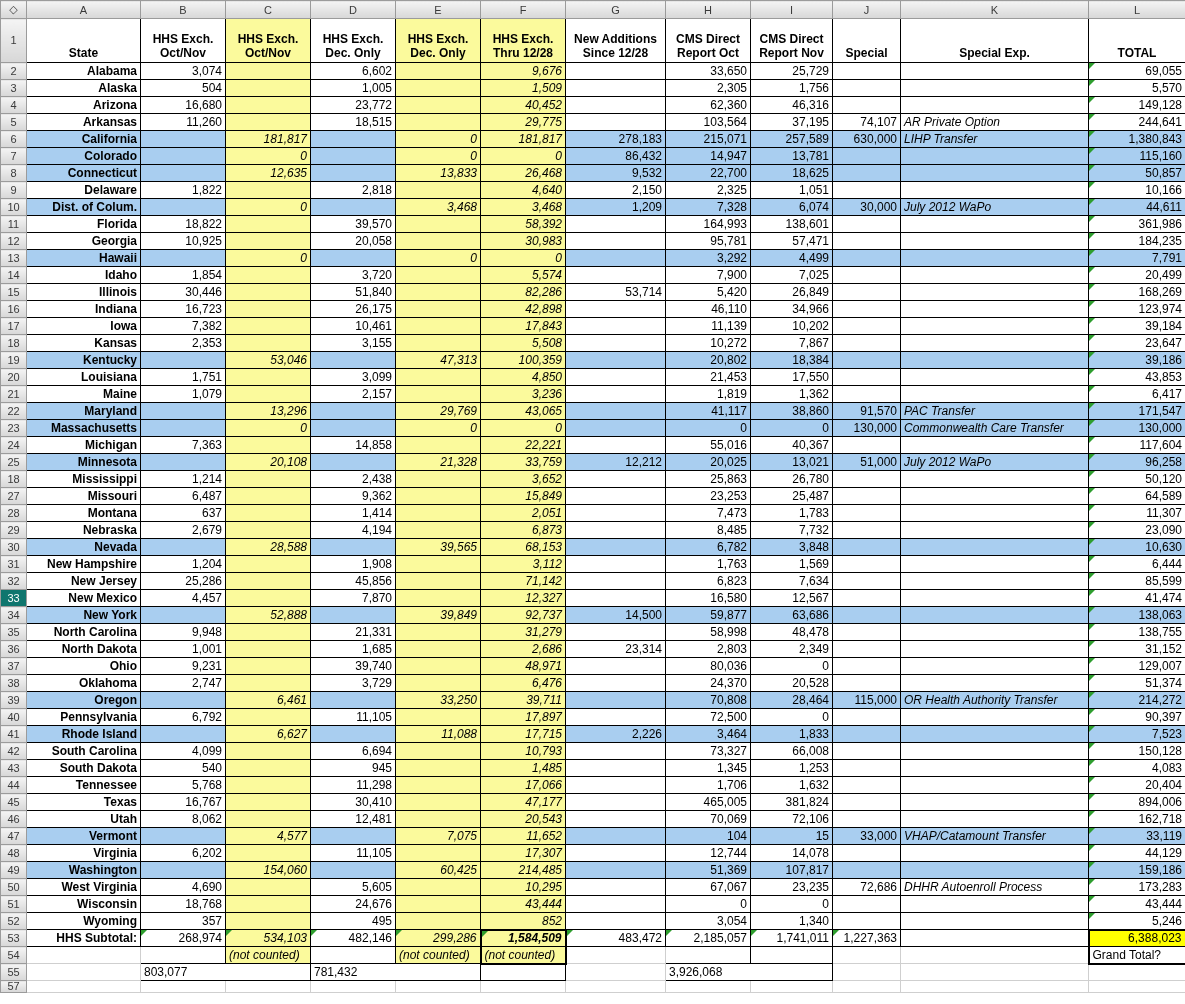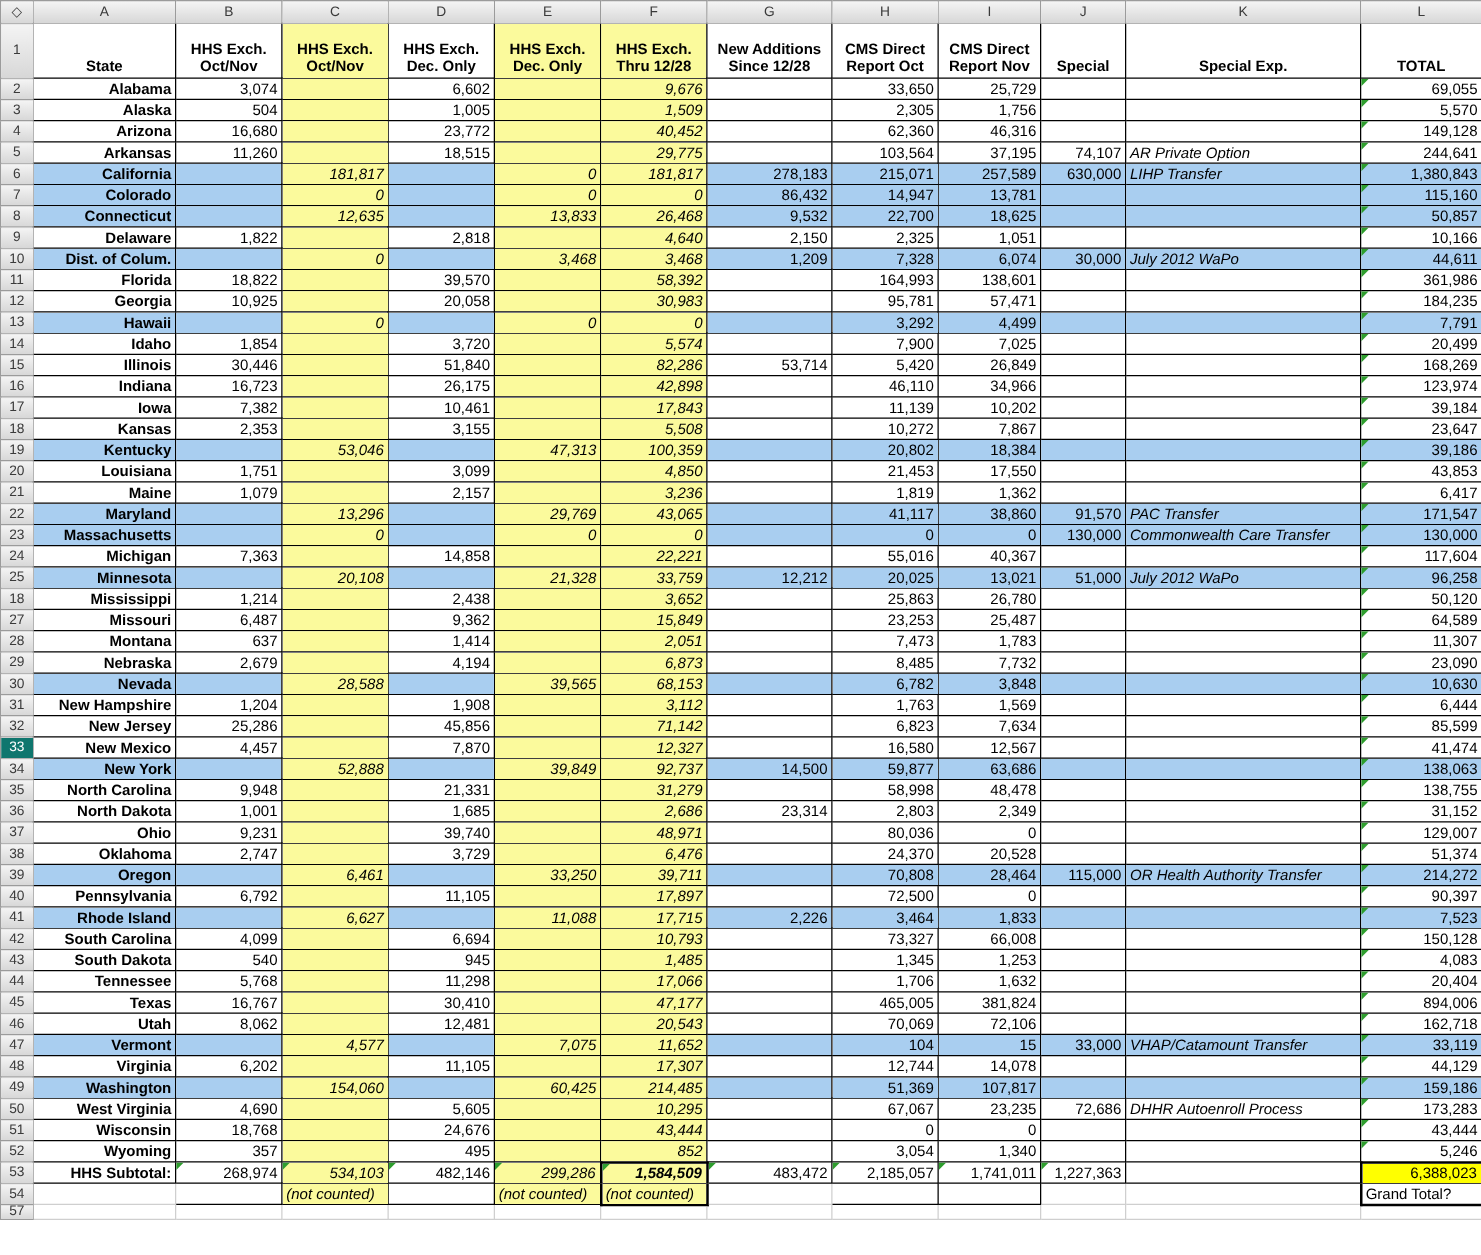--- a/index.html
+++ b/index.html
@@ -891,20 +891,32 @@
           <td class="bb"></td>
           <td class="bb yellow ital ctr"><span>(not counted)</span></td>
           <td class="thickB yellow ital ctr"><span>(not counted)</span></td>
           <td class="grid"></td>
           <td class="bb"></td>
           <td class="bb"></td>
           <td class="grid"></td>
           <td class="grid"></td>
           <td class="thickB bold ctr"><span>Grand Total?</span></td>
         </tr>
+        <tr>
+          <td class="rowhdr"><span>55</span></td>
+          <td class="grid"></td>
+          <td class="bb ctr" colspan="2"><span>803,077</span></td>
+          <td class="bb ctr" colspan="2"><span>781,432</span></td>
+          <td class="bb"></td>
+          <td class="grid"></td>
+          <td class="bb ctr" colspan="2"><span>3,926,068</span></td>
+          <td class="grid"></td>
+          <td class="grid"></td>
+          <td class="grid"></td>
+        </tr>
         <tr class="partial">
           <td class="rowhdr"><span>57</span></td>
           <td class="grid"></td>
           <td class="grid"></td>
           <td class="grid"></td>
           <td class="grid"></td>
           <td class="grid"></td>
           <td class="grid"></td>
           <td class="grid"></td>
           <td class="grid"></td>

